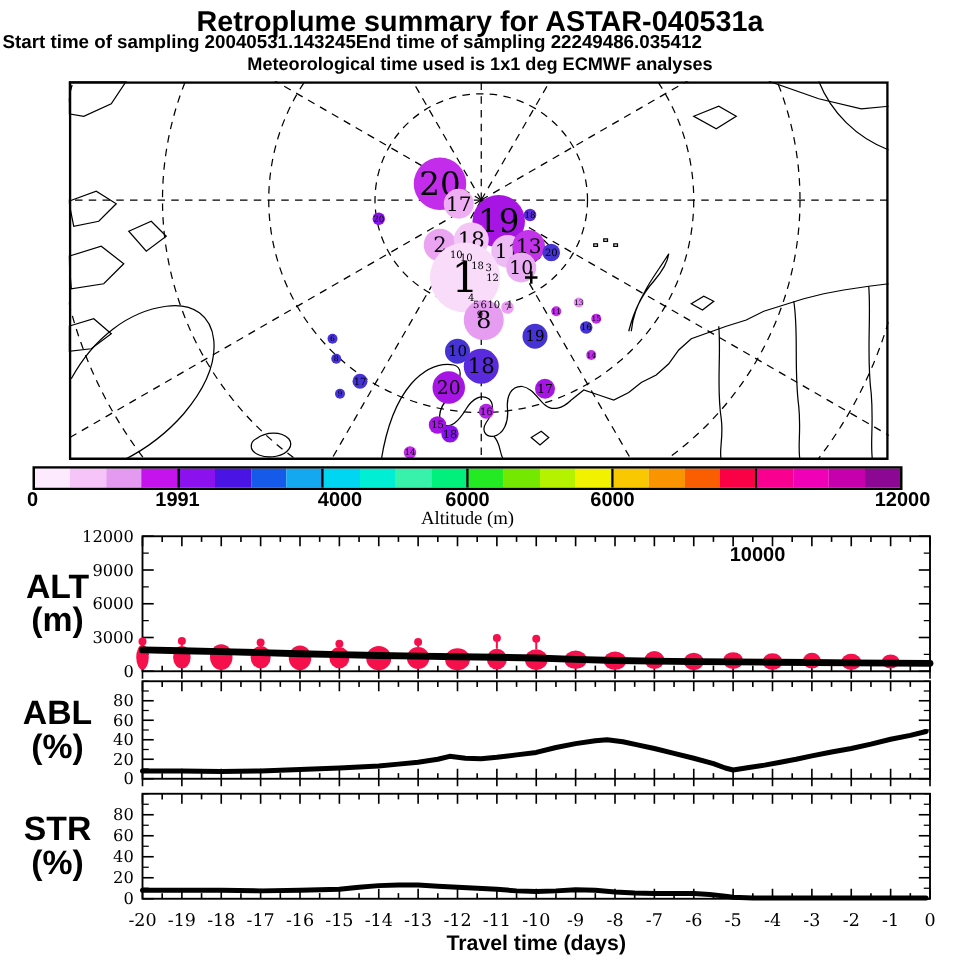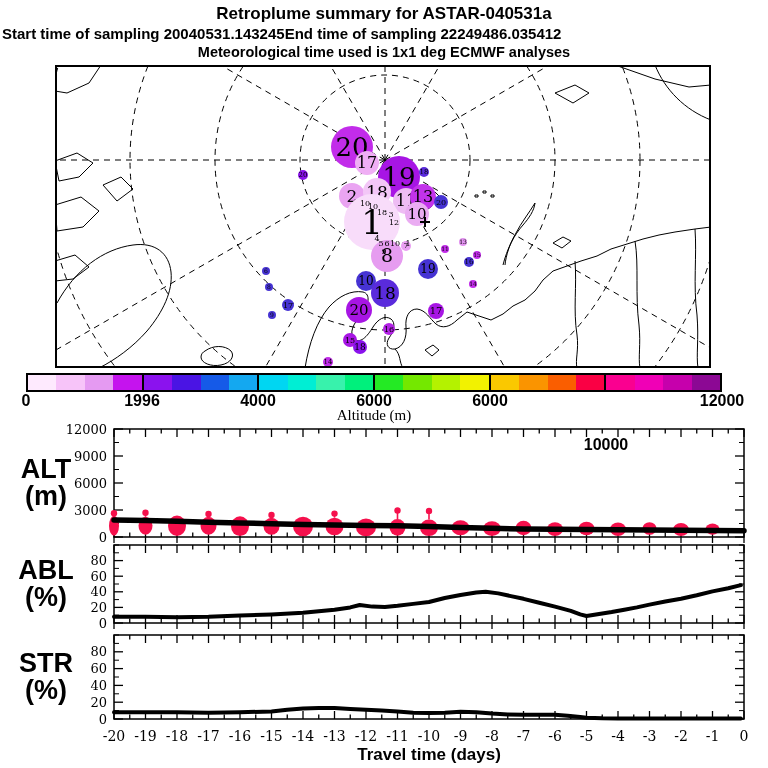--- a/index.html
+++ b/index.html
@@ -1,19 +1,19 @@
 <!DOCTYPE html>
 <html><head>
 <meta charset="utf-8">
 <style>
   html,body{margin:0;padding:0;background:#fff;}
   .page{position:relative;width:768px;height:768px;background:#ffffff;overflow:hidden;
         font-family:"Liberation Sans",sans-serif;color:#000;}
   .title1{position:absolute;top:4px;left:0;width:768px;text-align:center;
-          font-size:17px;font-weight:bold;}
+          font-size:23px;font-weight:bold;}
   .subrow{position:absolute;top:25px;left:0;width:660px;display:flex;
           justify-content:flex-start;padding:0 2px;box-sizing:border-box;
           font-size:15px;font-weight:bold;}
   .metline{position:absolute;top:44px;left:0;width:768px;text-align:center;
            font-size:14.5px;font-weight:bold;}
   #map-svg{position:absolute;left:55px;top:65px;}
   #colorbar{position:absolute;left:26px;top:373px;width:696px;height:19px;
             border:2px solid #000;box-sizing:border-box;display:flex;}
   #colorbar .seg{flex:1 1 0;height:100%;}
   #colorbar .seg.maj{border-right:2px solid #000;}
@@ -184,22 +184,22 @@
       <div class="seg" style="background: rgb(250, 148, 0);"></div>
       <div class="seg" style="background: rgb(250, 94, 0);"></div>
       <div class="seg maj" style="background: rgb(250, 0, 68);"></div>
       <div class="seg" style="background: rgb(250, 0, 144);"></div>
       <div class="seg" style="background: rgb(240, 0, 182);"></div>
       <div class="seg" style="background: rgb(198, 0, 172);"></div>
       <div class="seg" style="background: rgb(140, 8, 148);"></div>
     </div>
   <div id="cbar-labels">
       <span class="cbar-lab" style="left: 26px;">0</span>
-      <span class="cbar-lab" style="left: 142px;">1996</span>
-      <span class="cbar-lab" style="left: 258px;">4000</span>
+      <span class="cbar-lab" style="left: 142px;">1991</span>
+      <span class="cbar-lab" style="left: 272px;">4000</span>
       <span class="cbar-lab" style="left: 374px;">6000</span>
       <span class="cbar-lab" style="left: 490px;">6000</span>
       <span class="cbar-lab" style="left: 606px; margin-top: 44px;">10000</span>
       <span class="cbar-lab" style="left: 722px;">12000</span>
     </div>
   <div class="cbar-title">Altitude (m)</div>
 
   <svg id="panels-svg" width="768" height="348" viewBox="0 0 768 348">
       <g>
         <rect x="114" y="9" width="630" height="108" fill="none" stroke="#000" stroke-width="1.5"></rect>

